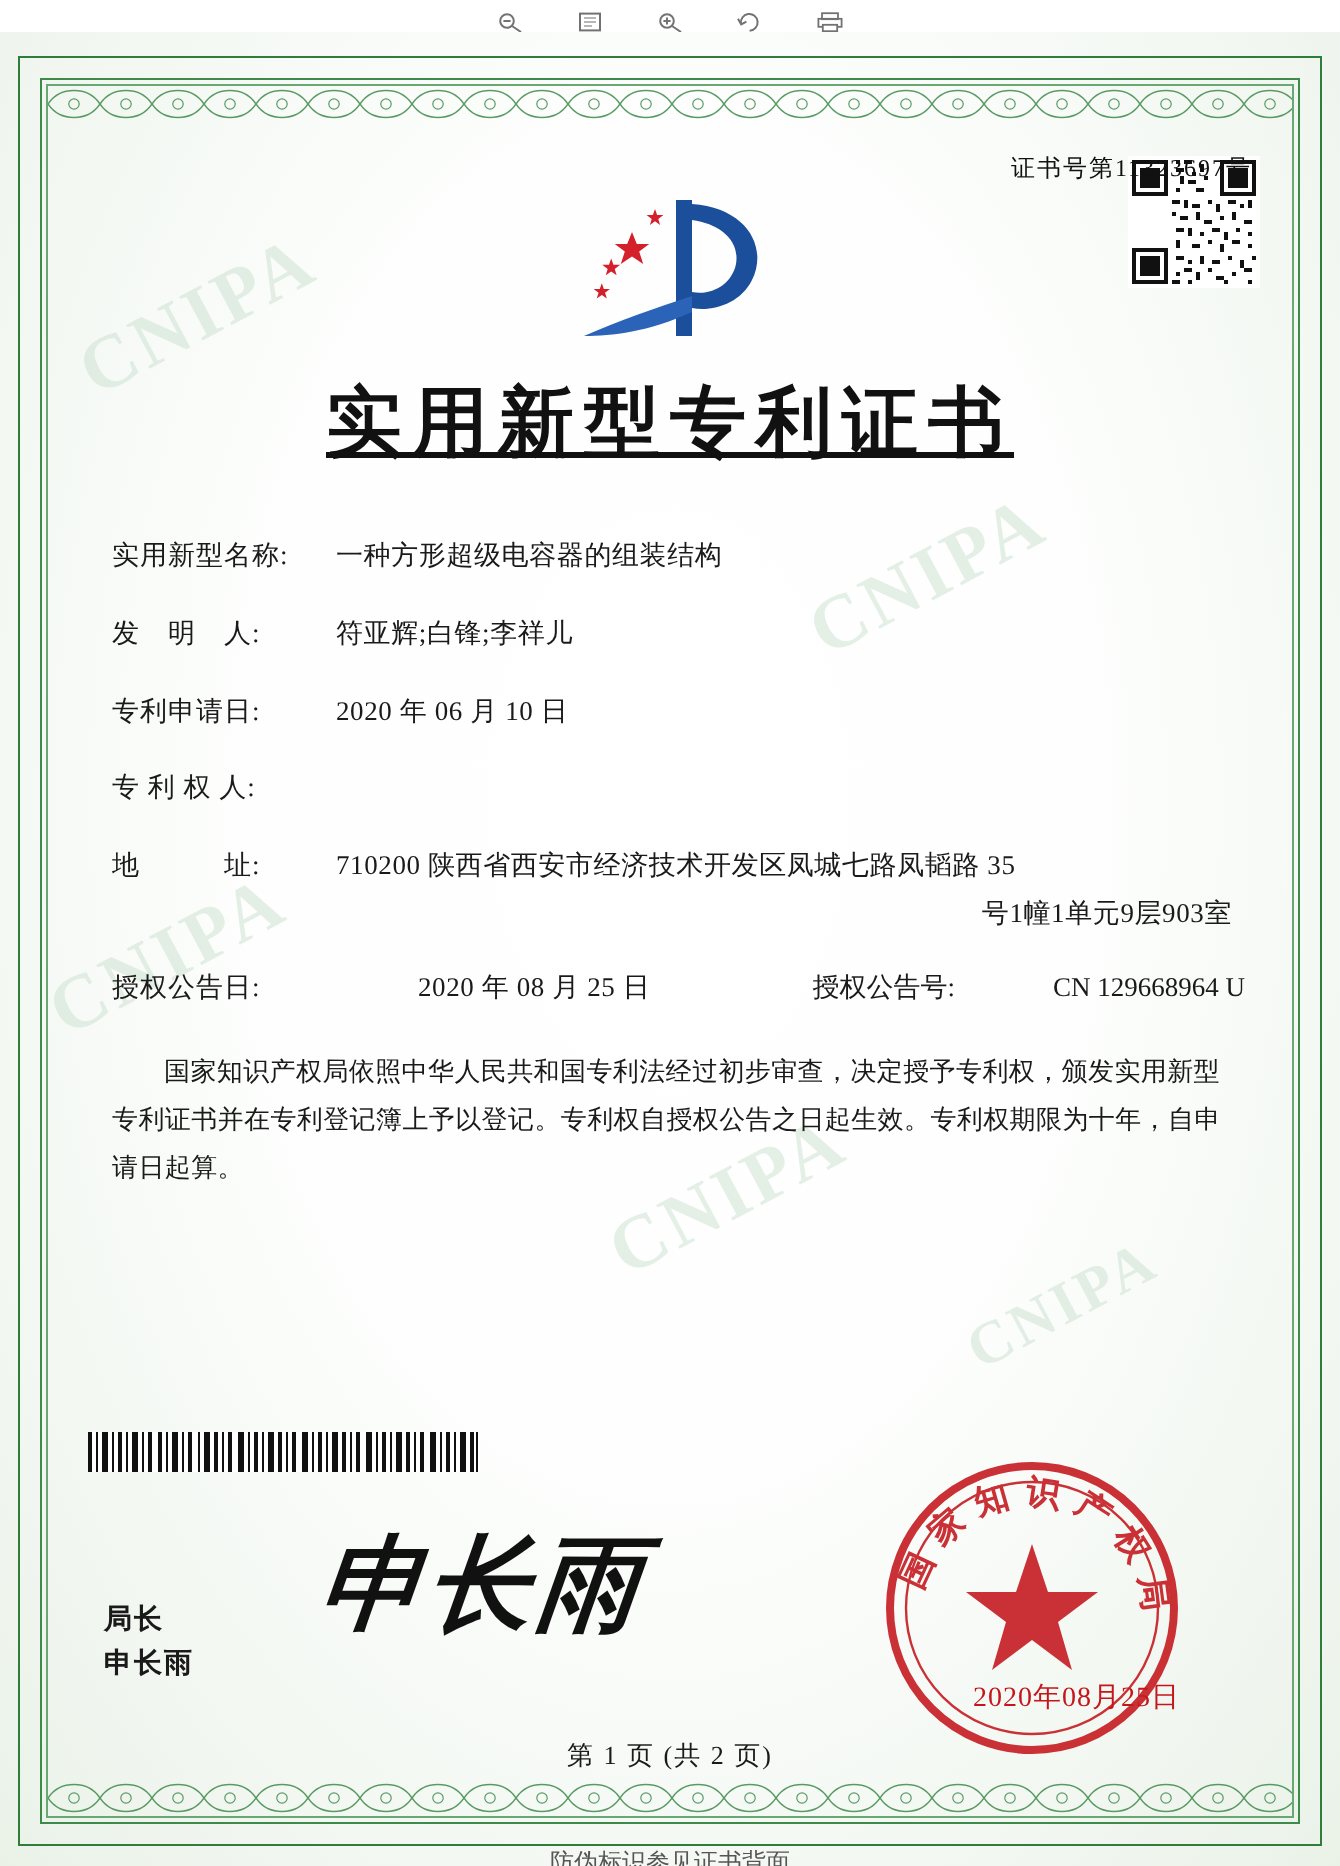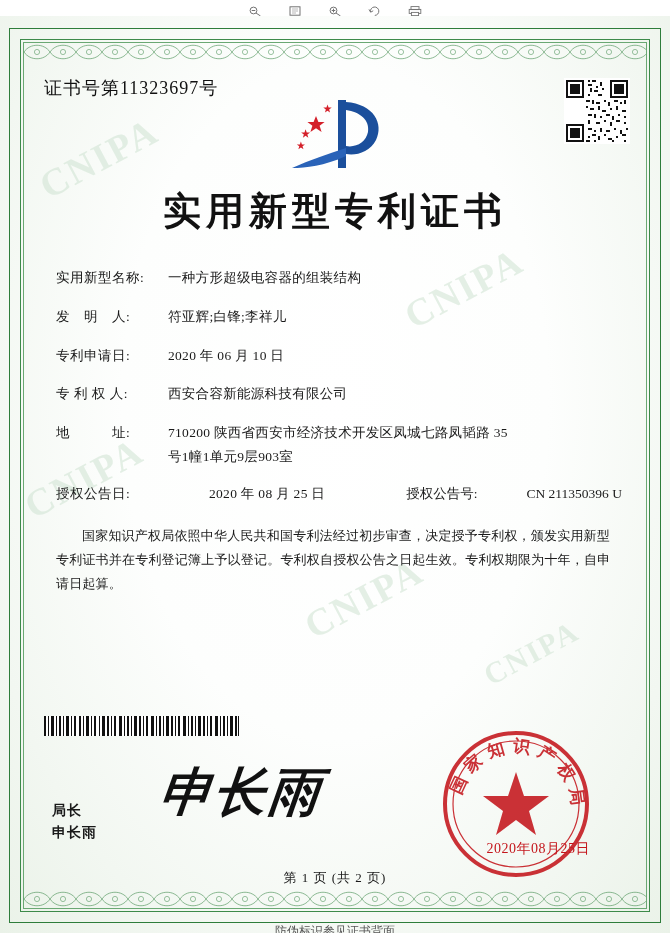--- a/index.html
+++ b/index.html
@@ -96,23 +96,24 @@
 
   
   .content {
     position: absolute;
     left: 44px;
     top: 60px;
     width: 582px;
   }
 
   .cert-no {
-    font-size: 18px;
+    font-size: 12px;
     letter-spacing: 1px;
     color: #111;
+    text-align: right;
   }
 
   
   .qr {
     position: absolute;
     right: 40px;
     top: 62px;
     width: 66px;
     height: 66px;
     background: #fff;
@@ -136,20 +137,21 @@
   .title {
     position: absolute;
     left: 0; right: 0;
     top: 110px;
     text-align: center;
     font-size: 38px;
     font-weight: bold;
     letter-spacing: 5px;
     font-family: "Liberation Serif", serif;
     color: #111;
+    text-decoration: underline;
   }
 
   
   .fields {
     position: absolute;
     left: 12px;
     top: 192px;
     width: 560px;
     font-size: 13.5px;
     line-height: 1.5;
@@ -164,24 +166,25 @@
     flex: 0 0 112px;
     letter-spacing: 0.5px;
     white-space: nowrap;
   }
   .row .value {
     flex: 1 1 auto;
     letter-spacing: 0.3px;
   }
   .row.addr { margin-bottom: 4px; align-items: center; }
   .addr-second {
-    margin-left: 112px;
+    margin-left: 81px;
     margin-bottom: 16px;
     font-size: 13.5px;
     letter-spacing: 0.3px;
+    text-align: right;
   }
   .row.grant {
     margin-bottom: 4px;
     gap: 41px;
   }
   .grant-right {
     margin-left: 40px;
     white-space: nowrap;
   }
 
@@ -448,34 +451,33 @@
       <div class="row">
         <div class="label">发　明　人:</div>
         <div class="value">符亚辉;白锋;李祥儿</div>
       </div>
       <div class="row">
         <div class="label">专利申请日:</div>
         <div class="value">2020 年 06 月 10 日</div>
       </div>
       <div class="row">
         <div class="label">专 利 权 人:</div>
-        <div class="value">西安合容新能源科技有限公司</div>
       </div>
 
       <div class="row addr">
         <div class="label">地　　　址:</div>
         <div class="value">710200  陕西省西安市经济技术开发区凤城七路凤韬路 35</div>
       </div>
       <div class="addr-second">号1幢1单元9层903室</div>
 
       <div class="row grant">
         <div class="label">授权公告日:</div>
         <div class="value" style="flex:0 0 auto;">2020 年 08 月 25 日</div>
         <div class="grant-right">授权公告号:</div>
-        <div style="margin-left:8px; white-space:nowrap;">CN 211350396 U</div>
+        <div style="margin-left:8px; white-space:nowrap;">CN 129668964 U</div>
       </div>
     </div>
 
     <div class="paras">
       <p class="para">国家知识产权局依照中华人民共和国专利法经过初步审查，决定授予专利权，颁发实用新型专利证书并在专利登记簿上予以登记。专利权自授权公告之日起生效。专利权期限为十年，自申请日起算。</p>
     </div>
 
   </div>
 
   <div class="barcode">

